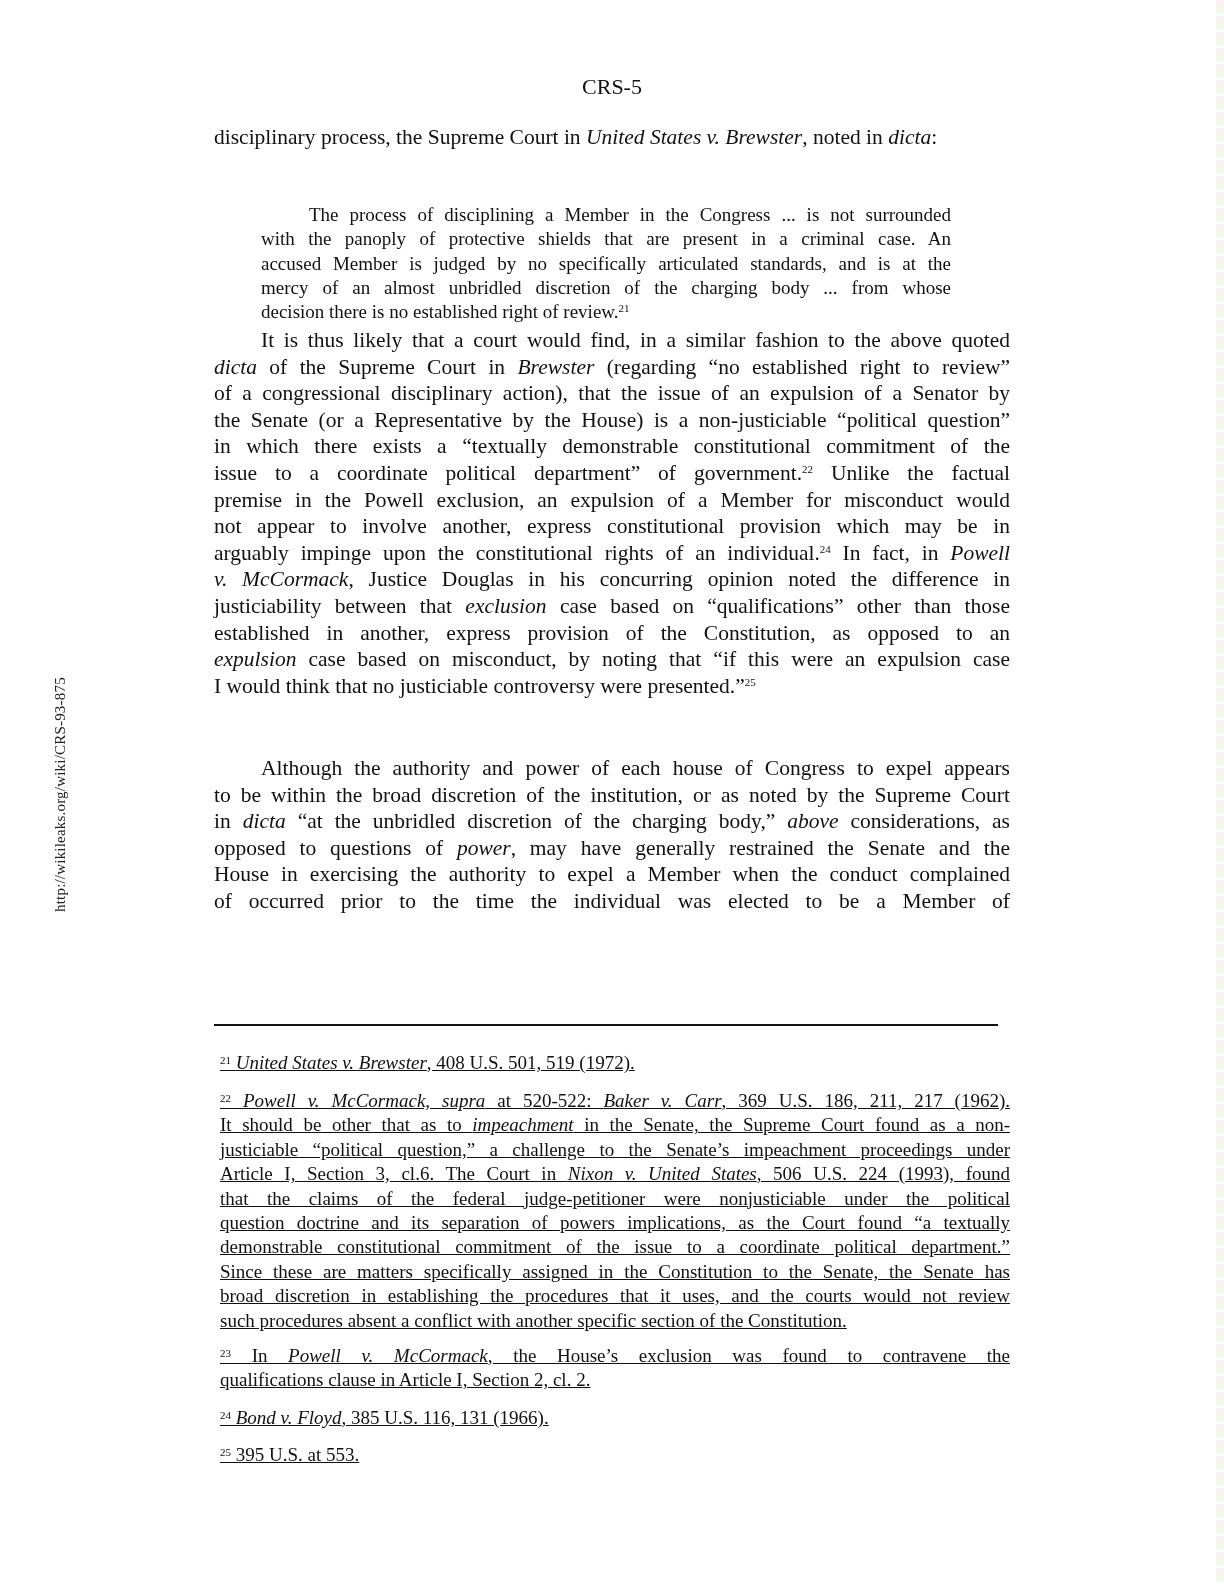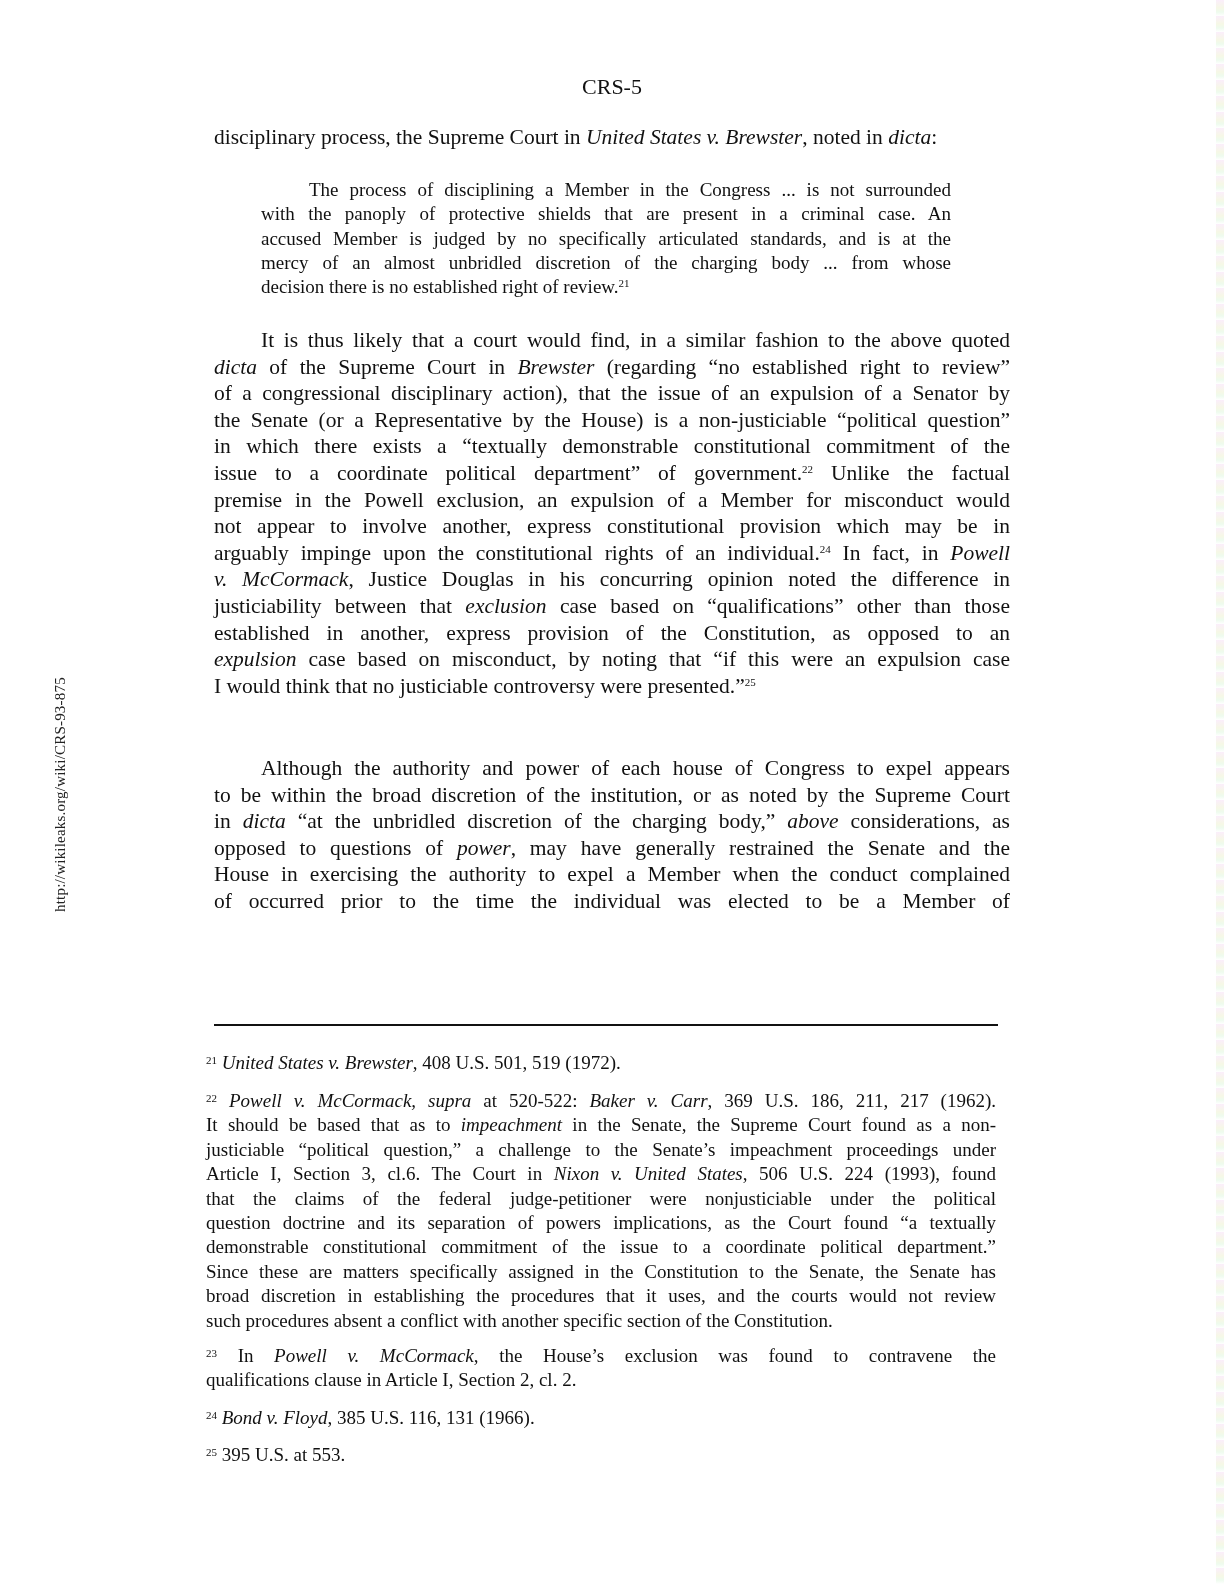--- a/index.html
+++ b/index.html
@@ -29,43 +29,43 @@
   .indent { padding-left: 47px; }
   .quote {
     position: absolute; left: 261px; width: 690px;
     font-size: 19px; line-height: 24.3px;
   }
   sup { font-size: 11px; vertical-align: top; position: relative; top: -4px; }
   .rule {
     position: absolute; left: 214px; top: 1024px; width: 784px; height: 2px; background: #111;
   }
   .fn {
-    position: absolute; left: 206px; width: 790px;
-    font-size: 19px; line-height: 24.4px;
+    position: absolute; left: 220px; width: 790px;
+    font-size: 19px; line-height: 24.4px; text-decoration: underline;
   }
   .fn sup { font-size: 11px; top: -3px; }
   i { font-style: italic; }
 </style>
 </head>
 <body>
 
 <div class="edge"></div>
 
 <div class="side-url">http://wikileaks.org/wiki/CRS-93-875</div>
 
 <div class="page-header">CRS-5</div>
 
 <div class="body-text" style="top:124px;">
   <span class="line last">
     <span>disciplinary process, the Supreme Court in </span><i>United States v. Brewster</i><span>, noted in </span><i>dicta</i><span>:</span>
   </span>
 </div>
 
 <div class="quote" style="top:178px;">
-  <span class="line" style="padding-left:48px;">The process of disciplining a Member in the Congress ... is not surrounded</span>
+  <span class="line" style="padding-left:48px;margin-top:25px;">The process of disciplining a Member in the Congress ... is not surrounded</span>
   <span class="line">with the panoply of protective shields that are present in a criminal case.  An</span>
   <span class="line">accused Member is judged by no specifically articulated standards, and is at the</span>
   <span class="line">mercy of an almost unbridled discretion of the charging body ... from whose</span>
   <span class="line last"><span>decision there is no established right of review.</span><sup>21</sup></span>
 </div>
 
 <div class="body-text" style="top:327px;">
   <span class="line indent">It is thus likely that a court would find, in a similar fashion to the above quoted</span>
   <span class="line"><i>dicta</i><span> of the Supreme Court in </span><i>Brewster</i><span> (regarding “no established right to review”</span></span>
   <span class="line">of a congressional disciplinary action), that the issue of an expulsion of a Senator by</span>
@@ -92,21 +92,21 @@
 </div>
 
 <div class="rule"></div>
 
 <div class="fn" style="top:1051px;">
   <span class="line last"><sup>21</sup> <i>United States v. Brewster</i><span>, 408 U.S. 501, 519 (1972).</span></span>
 </div>
 
 <div class="fn" style="top:1089px;">
   <span class="line"><sup>22</sup> <i>Powell v. McCormack, supra</i><span> at 520-522: </span><i>Baker v. Carr</i><span>, 369 U.S. 186, 211, 217 (1962).</span></span>
-  <span class="line"><span>It should be based that as to </span><i>impeachment</i><span> in the Senate, the Supreme Court found as a non-</span></span>
+  <span class="line"><span>It should be other that as to </span><i>impeachment</i><span> in the Senate, the Supreme Court found as a non-</span></span>
   <span class="line">justiciable “political question,” a challenge to the Senate’s impeachment proceedings under</span>
   <span class="line"><span>Article I, Section 3, cl.6.  The Court in </span><i>Nixon v. United States</i><span>, 506 U.S. 224 (1993), found</span></span>
   <span class="line">that the claims of the federal judge-petitioner were nonjusticiable under the political</span>
   <span class="line">question doctrine and its separation of powers implications, as the Court found “a textually</span>
   <span class="line">demonstrable constitutional commitment of the issue to a coordinate political department.”</span>
   <span class="line">Since these are matters specifically assigned in the Constitution to the Senate, the Senate has</span>
   <span class="line">broad discretion in establishing the procedures that it uses, and the courts would not review</span>
   <span class="line last">such procedures absent a conflict with another specific section of the Constitution.</span>
 </div>
 

